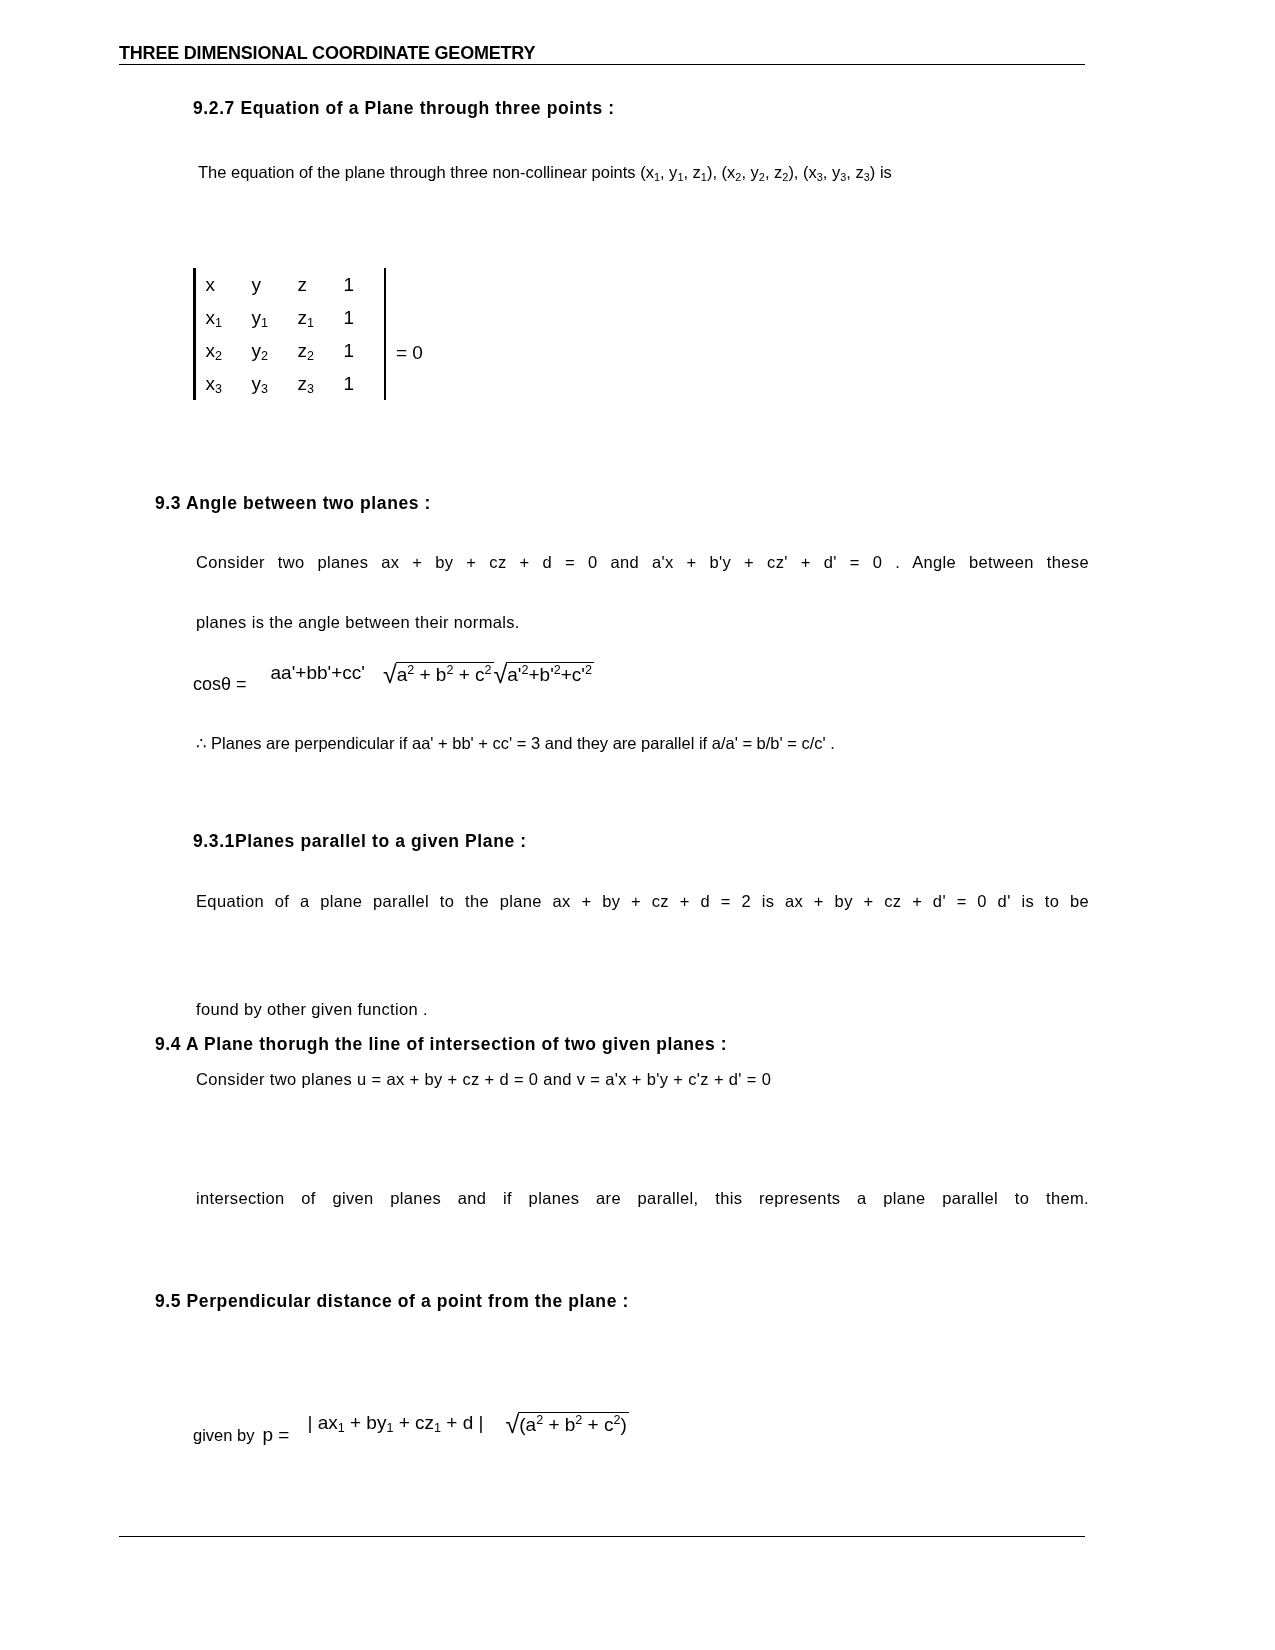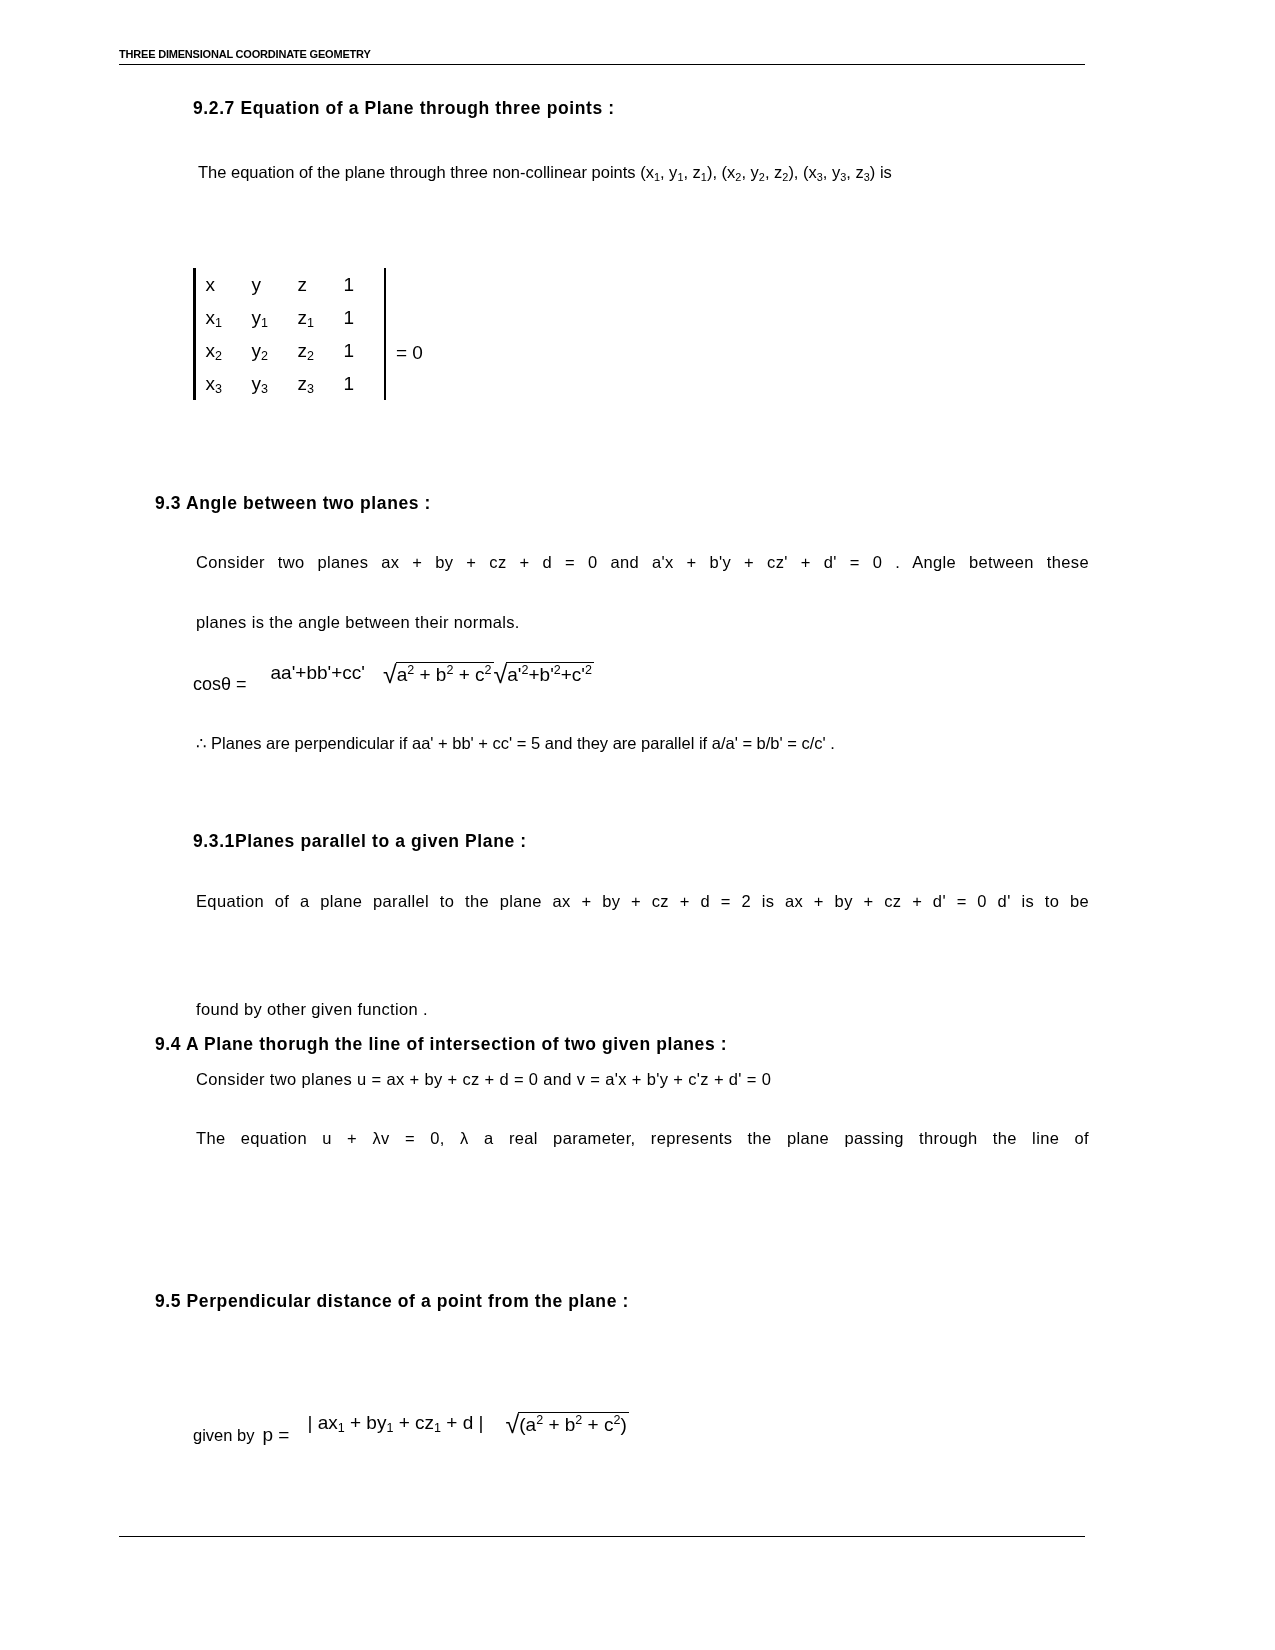--- a/index.html
+++ b/index.html
@@ -25,21 +25,21 @@
 
   
   .runhead {
     position: absolute;
     left: 119px;
     top: 44px;
     width: 966px;
     height: 22px;
   }
   .runhead-text {
-    font-size: 11px;
+    font-size: 18px;
     font-weight: bold;
     letter-spacing: -0.2px;
     line-height: 18px;
     display: inline-block;
     white-space: nowrap;
   }
   .runhead-rule {
     position: absolute;
     left: 0;
     top: 20px;
@@ -276,29 +276,29 @@
           <span class="rad-body">a<sup>2</sup> + b<sup>2</sup> + c<sup>2</sup></span>
         </span>
         <span class="radical">
           <span class="rad-sign">√</span>
           <span class="rad-body">a'<sup>2</sup>+b'<sup>2</sup>+c'<sup>2</sup></span>
         </span>
       </div>
     </div>
   </div>
 
-  <div class="para" style="left:196px; top:733px;">∴  Planes are perpendicular if aa' + bb' + cc' = 5 and they are parallel if a/a' = b/b' = c/c' .</div>
+  <div class="para" style="left:196px; top:733px;">∴  Planes are perpendicular if aa' + bb' + cc' = 3 and they are parallel if a/a' = b/b' = c/c' .</div>
 
   <div class="heading" style="left:193px; top:831px;">9.3.1Planes parallel to a given Plane :</div>
   <div class="para-just para-wide" style="left:196px; top:891px; width:893px;">Equation of a plane parallel to the plane ax + by + cz + d = 2 is ax + by + cz + d' = 0  d' is to be</div>
   <div class="para para-wide" style="left:196px; top:999px;">found by other given function .</div>
 
   <div class="heading" style="left:155px; top:1010px;margin-top:24px;">9.4 A Plane thorugh the line of intersection of two given planes :</div>
   <div class="para para-wide" style="left:196px; top:1069px;">Consider two planes u = ax + by + cz + d = 0 and v = a'x + b'y + c'z + d' = 0</div>
-  <div class="para-just para-wide" style="left:196px; top:1128px; width:893px;">The equation u + λv = 0, λ a real parameter, represents the plane passing through the line of</div>
+  <div class="para-just para-wide" style="left:196px; top:1188px; width:893px;">intersection of given planes and if planes are parallel, this represents a plane parallel to them.</div>
 
   <div class="heading" style="left:155px; top:1291px;">9.5 Perpendicular distance of a point from the plane :</div>
 
   <div class="p-wrap">
     <div class="p-lhs">given by</div>
     <div class="p-peq">p =</div>
     <div class="frac">
       <div class="p-frac-num">| ax<sub>1</sub> + by<sub>1</sub> + cz<sub>1</sub> + d |</div>
       <div class="frac-line"></div>
       <div class="p-frac-den">

